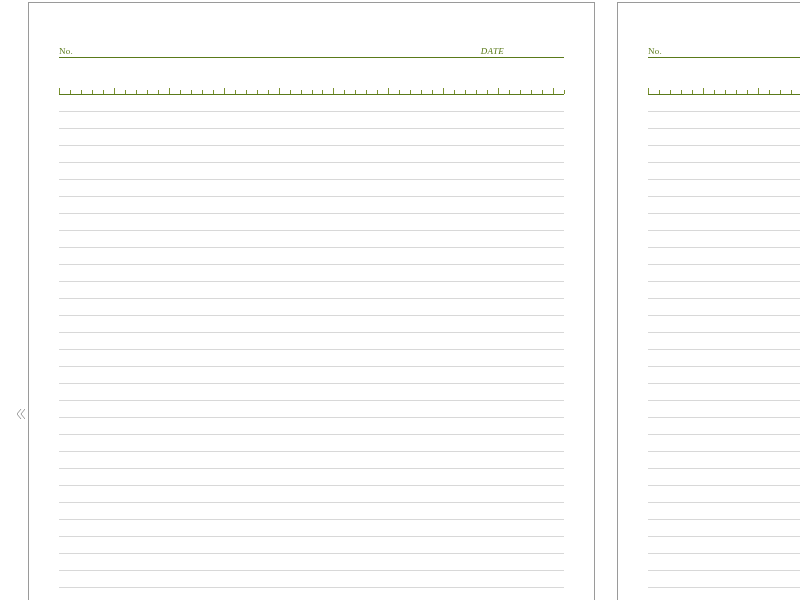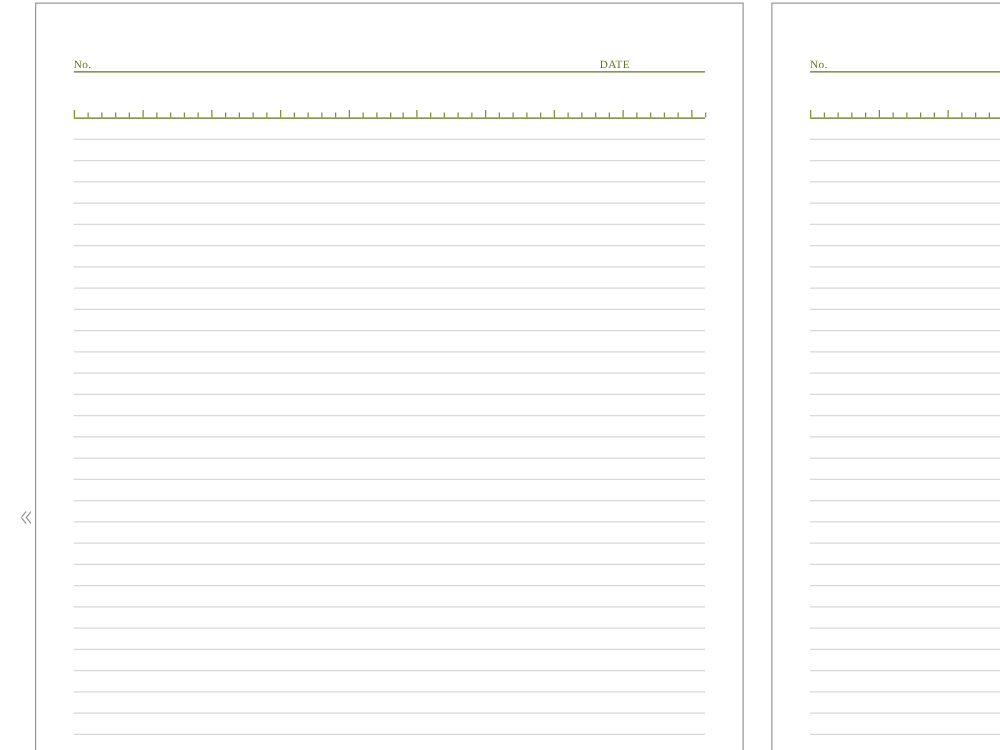--- a/index.html
+++ b/index.html
@@ -41,21 +41,21 @@
   }
   .hdr-label{
     position:absolute;
     bottom:1px;
     font-size:9px;
     color:#5a7a1a;
     font-family:"Times New Roman",serif;
     letter-spacing:0.3px;
   }
   .hdr-no{ left:0; }
-  .hdr-date{ right:60px; }
+  .hdr-date{ right:60px;font-style:italic; }
   .spacer{
     height:30px;
     position:relative;
   }
   .tick-row{
     position:relative;
     height:6px;
     border-bottom:1px solid #5a7a1a;
   }
   .tick{

